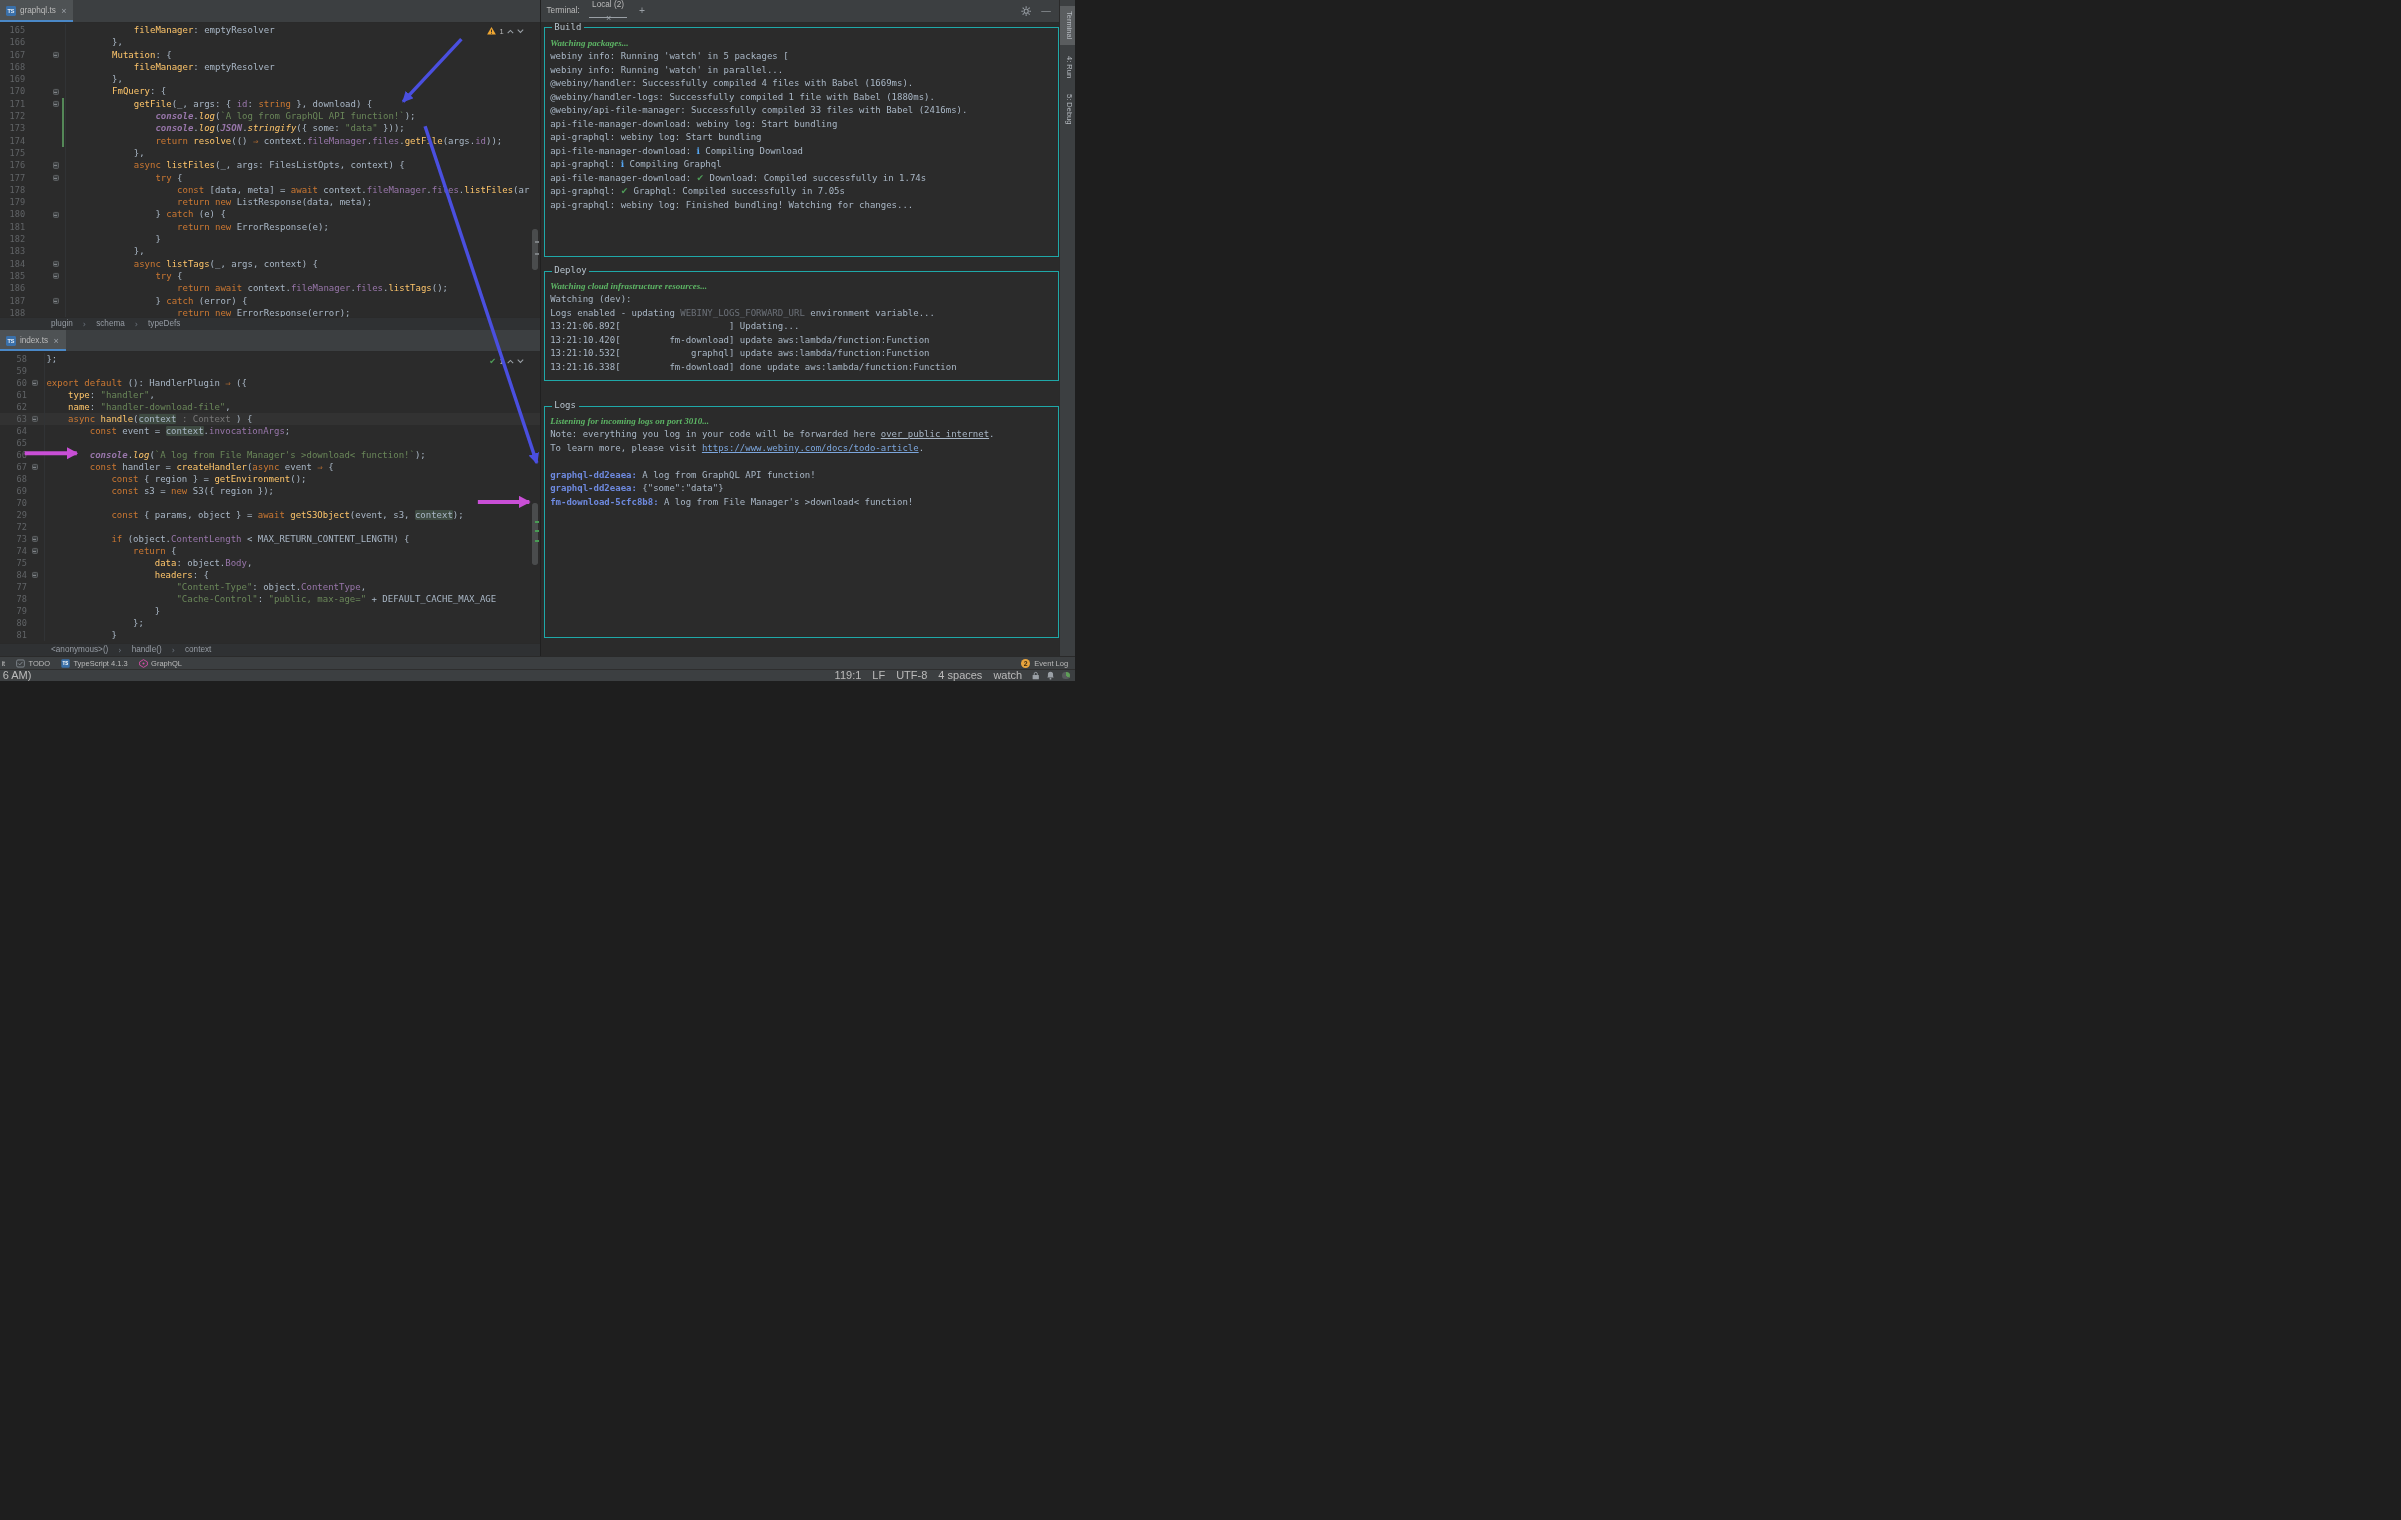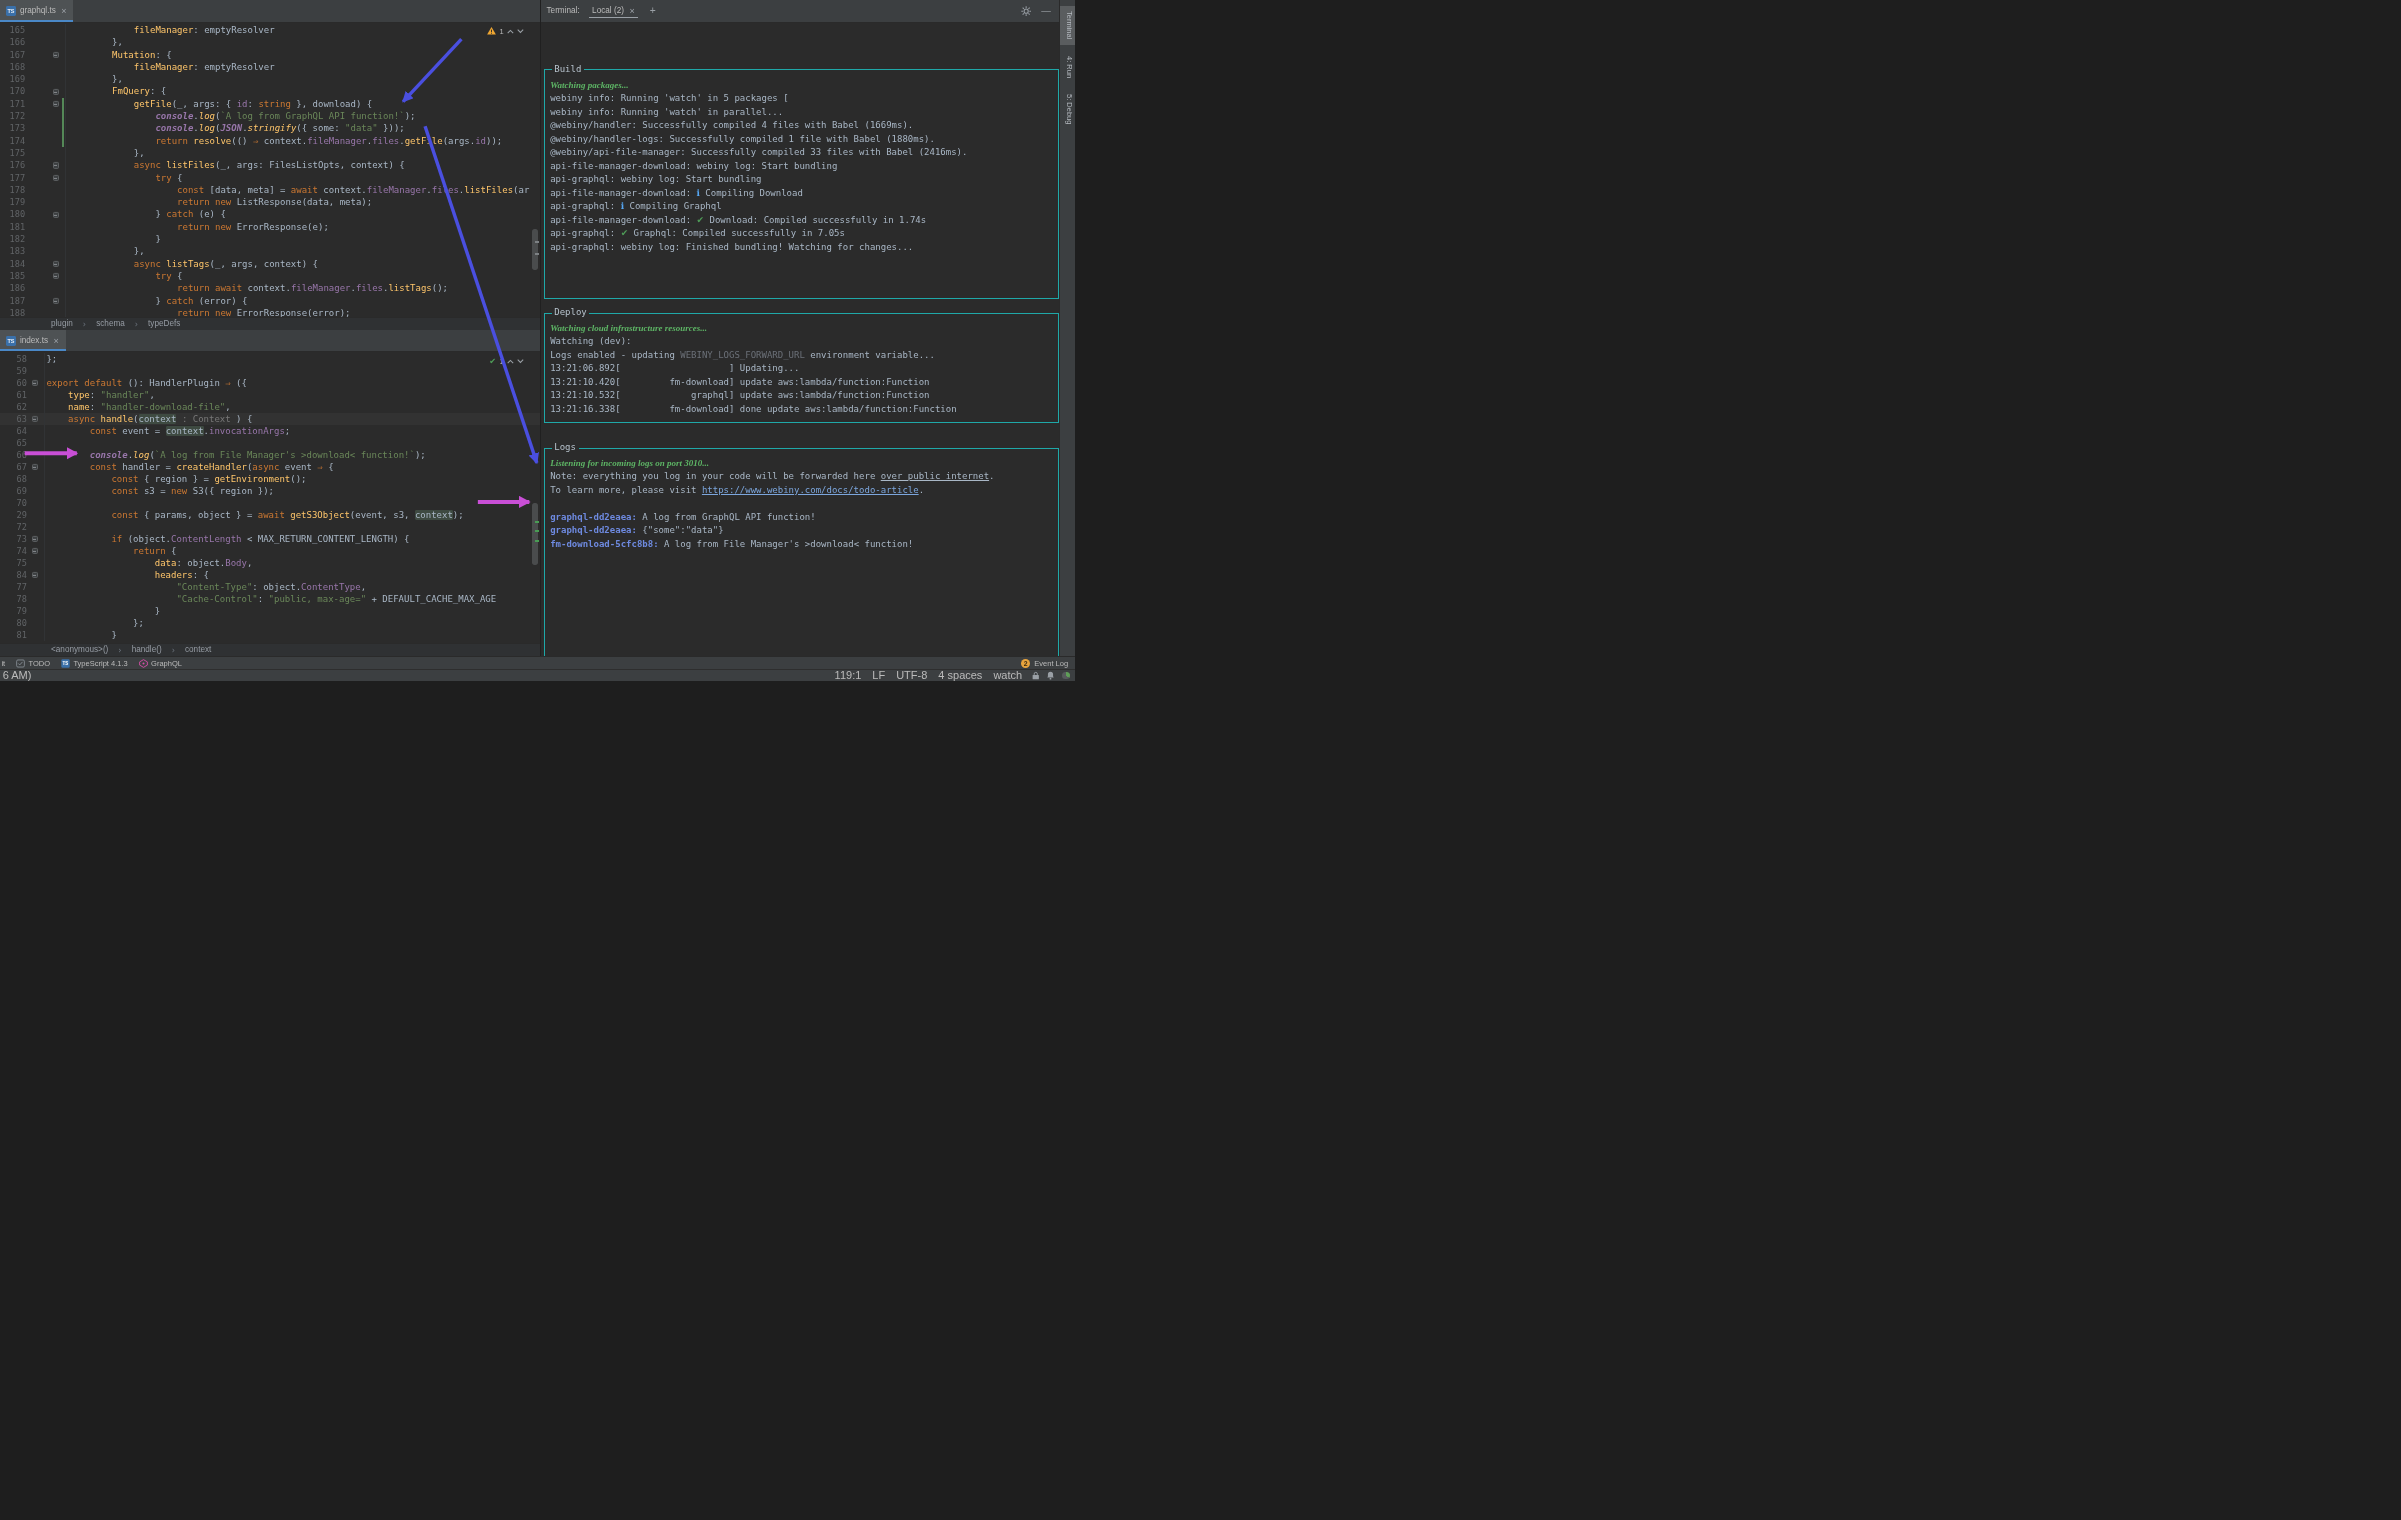--- a/index.html
+++ b/index.html
@@ -59,27 +59,27 @@
   .stripe-mark.gray { background:#7d8184; }
   
   .breadcrumbs { background:#2f3133; display:flex; align-items:center; gap:10px; padding-left:51px;
     font-family:"Liberation Sans",sans-serif; font-size:8.2px; color:#969ca4; }
   #bc1 { height:13.7px; border-top:0.7px solid #2a2a2a; }
   #bc2 { height:12.3px; border-top:0.7px solid #2a2a2a; }
   .crumb-sep { color:#6e7680; font-family:"DejaVu Sans",sans-serif; }
   
   .term-header { height:22.6px; background:#3c3f41; border-bottom:0.7px solid #2a2a2a; display:flex; align-items:center;
     font-family:"Liberation Sans",sans-serif; font-size:8.2px; color:#bbbbbb; padding:0 5.5px; gap:6.9px; }
-  .term-tab { position:relative; display:flex; align-items:center; gap:4.1px; padding:0 5.5px; height:100%; }
+  .term-tab { position:relative; display:flex; align-items:center; gap:4.1px; padding:0 5.5px; height:100%;flex-direction:column; }
   .term-tab::after { content:""; position:absolute; left:2.7px; right:2.7px; bottom:3.4px; height:1.4px; background:#9aa0a6; }
   .term-add { font-size:10.3px; color:#9aa0a6; padding:0 2.7px; }
   .term-header .spacer { flex:1; }
   .term-min { color:#9aa0a6; font-size:9.6px; padding:0 2.7px; }
   .term-body { position:relative; height:633px; font-size:9px; }
-  .tbox { position:absolute; left:2.7px; right:0; border:0.7px solid var(--box-border);margin-top:42px; }
+  .tbox { position:absolute; left:2.7px; right:0; border:0.7px solid var(--box-border); }
   .tbox-label { position:absolute; top:-6.2px; left:6.9px; background:#2b2b2b; padding:0 2.7px; color:#b6c2cc; font-size:9px; }
   .tlines { padding:8.2px 0 0 5.5px; }
   .tline { height:13.5px; line-height:13.5px; white-space:pre; }
   .term .g  { color:var(--term-green);font-family:Liberation Serif, serif; }
   .term .dim { color:#6b7078; }
   .term .i  { color:#56a8f5; font-family:"DejaVu Sans",sans-serif; }
   .term .ok { color:#4f9d58; font-family:"DejaVu Sans",sans-serif; }
   .term .b  { color:var(--log-prefix); font-weight:bold; }
   .term .u  { color:#a9b7c6; text-decoration:underline; }
   .term .lk { color:#7ca6dd; text-decoration:underline; }

